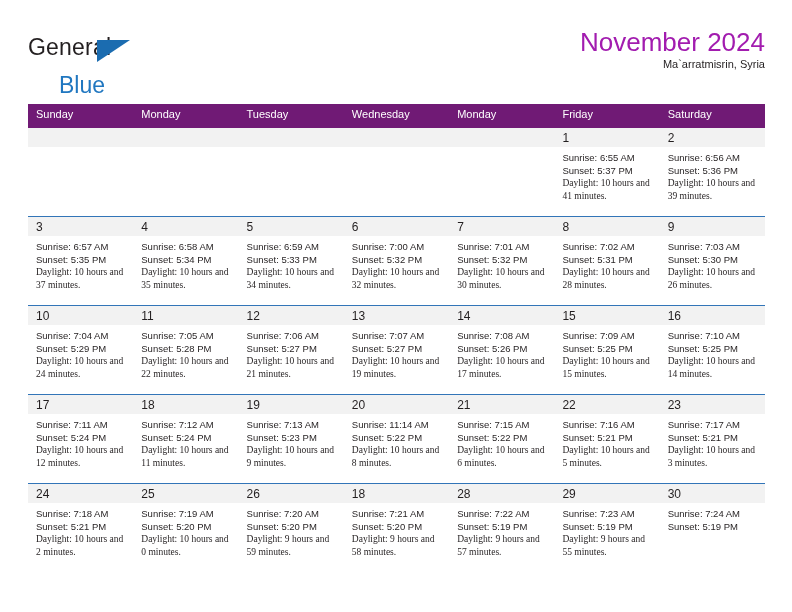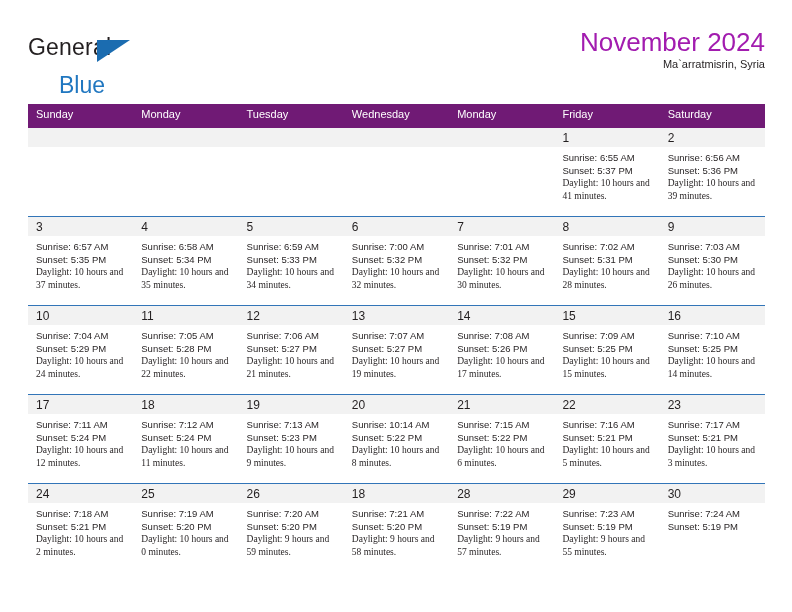--- a/index.html
+++ b/index.html
@@ -351,21 +351,21 @@
             <div class="cell-datebar"><span class="cell-date">19</span></div>
             <div class="cell-body">
               <div>Sunrise: 7:13 AM</div>
               <div>Sunset: 5:23 PM</div>
               <div class="wrap2">Daylight: 10 hours and 9 minutes.</div>
             </div>
           </div>
           <div class="cell">
             <div class="cell-datebar"><span class="cell-date">20</span></div>
             <div class="cell-body">
-              <div>Sunrise: 10:14 AM</div>
+              <div>Sunrise: 11:14 AM</div>
               <div>Sunset: 5:22 PM</div>
               <div class="wrap2">Daylight: 10 hours and 8 minutes.</div>
             </div>
           </div>
           <div class="cell">
             <div class="cell-datebar"><span class="cell-date">21</span></div>
             <div class="cell-body">
               <div>Sunrise: 7:15 AM</div>
               <div>Sunset: 5:22 PM</div>
               <div class="wrap2">Daylight: 10 hours and 6 minutes.</div>

